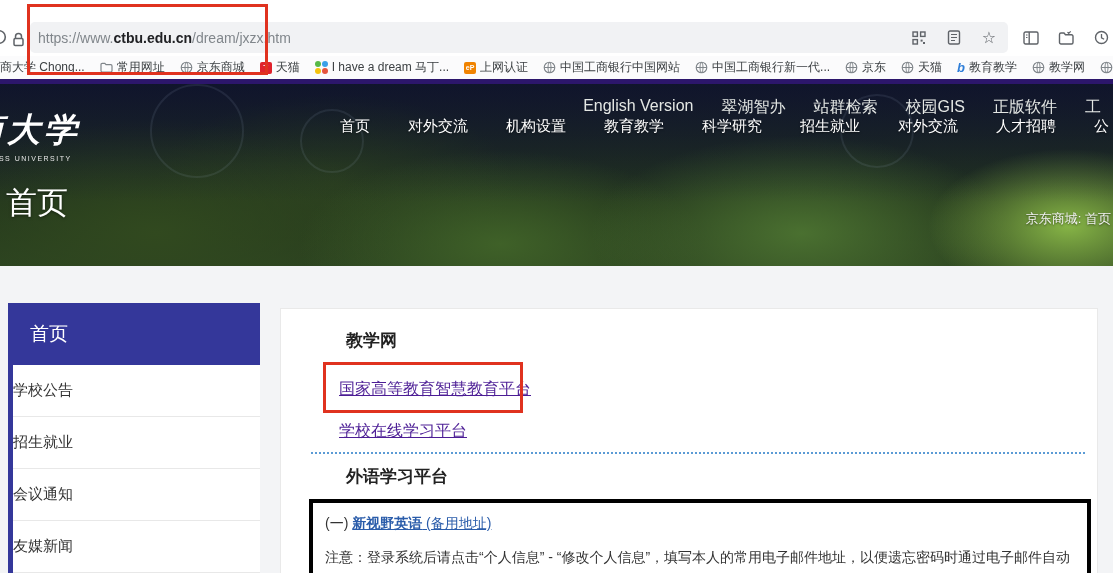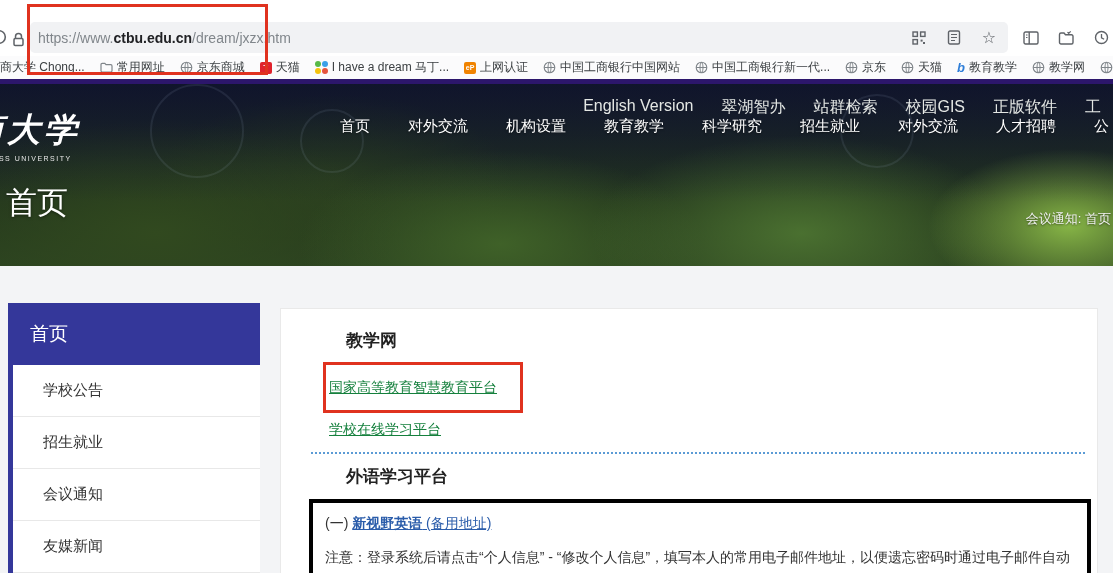--- a/index.html
+++ b/index.html
@@ -65,28 +65,28 @@
   .logo .en{font-size:7px;letter-spacing:1.5px;margin-top:2px;color:#e8e8e8}
   .hero-title{position:absolute;top:98px;left:6px;z-index:3;color:#fff;font-size:31px;
     text-shadow:0 1px 3px rgba(0,0,0,.5)}
   .breadcrumb{position:absolute;top:126px;right:2px;z-index:3;color:#f2f2f2;font-size:13px;
     text-shadow:0 1px 2px rgba(0,0,0,.5)}
   
   .sidebar{position:absolute;left:8px;top:303px;width:252px}
   .sidebar-header{height:62px;background:#34379a;color:#fff;font-size:19px;
     display:flex;align-items:center;padding-left:22px;box-sizing:border-box}
   .sidebar-list{background:#fff;border-left:5px solid #34379a}
-  .sidebar-item{height:51px;display:flex;align-items:center;padding-left:30px;
+  .sidebar-item{height:51px;display:flex;align-items:center;
     font-size:15px;color:#333;border-bottom:1px solid #e8e8e8;cursor:pointer;background:#fff}
   .panel{position:absolute;left:280px;top:308px;width:818px;height:290px;
     background:#fff;border:1px solid #e9e9e9;box-sizing:border-box}
   .sec-title{position:absolute;left:65px;font-size:17px;font-weight:bold;color:#222}
   .sec1{top:20px}
   .sec2{top:156px}
-  .plink{position:absolute;left:48px;font-size:14px;color:#15803d;text-decoration:underline;cursor:pointer}
+  .plink{position:absolute;left:58px;font-size:16px;color:#4c1d95;text-decoration:underline;cursor:pointer}
   .plink1{top:70px}
   .plink2{top:112px}
   .dots{position:absolute;left:30px;right:12px;top:143px;border-top:2px dotted #5b9bd5}
   .blackbox{position:absolute;left:28px;right:6px;top:190px;bottom:-40px;
     border:4px solid #000;background:#fff;padding:10px 12px;box-sizing:border-box;
     font-size:14px;color:#333}
   .bb-line1{margin-top:2px}
   .bb-link-bold{color:#2a5caa;font-weight:bold;text-decoration:underline;cursor:pointer}
   .bb-link-alt{color:#2a5caa;text-decoration:underline;cursor:pointer}
   .bb-note{margin-top:12px;line-height:25px}
@@ -286,21 +286,21 @@
     <span>机构设置</span>
     <span>教育教学</span>
     <span>科学研究</span>
     <span>招生就业</span>
     <span>对外交流</span>
     <span>人才招聘</span>
     <span>公</span>
   </div>
 
   <div class="hero-title">首页</div>
-  <div class="breadcrumb">会议通知: 首页</div>
+  <div class="breadcrumb">京东商城: 首页</div>
 </div>
 
 <div class="sidebar">
   <div class="sidebar-header">首页</div>
   <div class="sidebar-list">
     <div class="sidebar-item">学校公告</div>
     <div class="sidebar-item">招生就业</div>
     <div class="sidebar-item">会议通知</div>
     <div class="sidebar-item">友媒新闻</div>
   </div>

